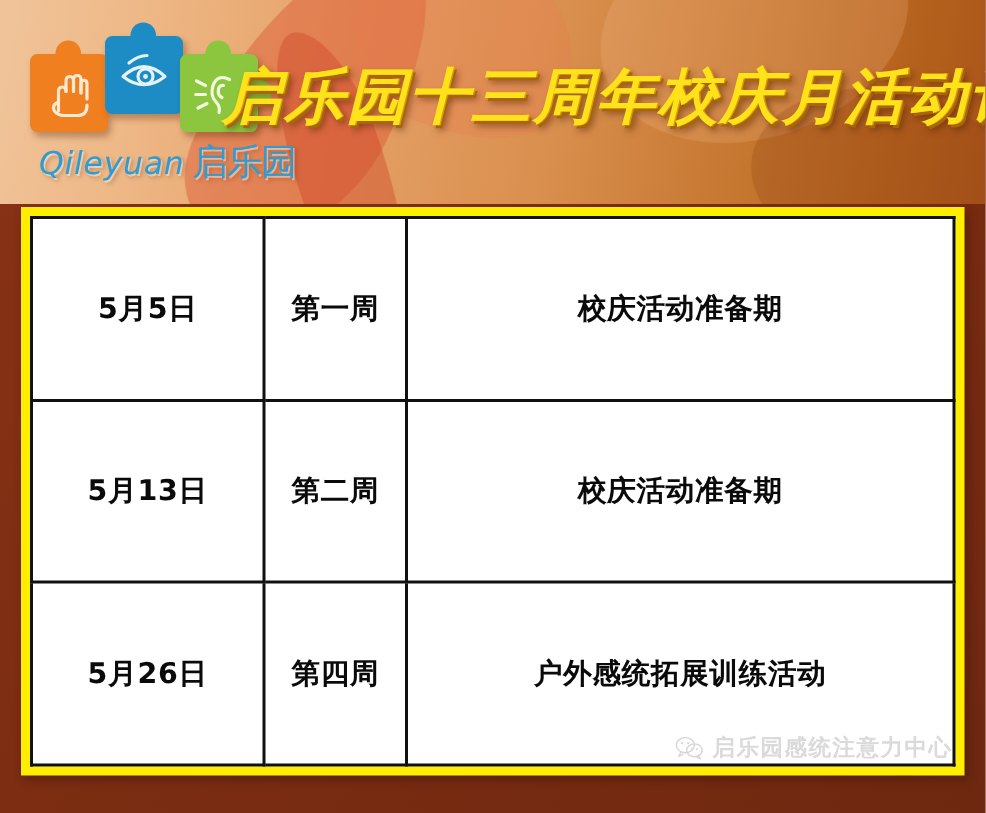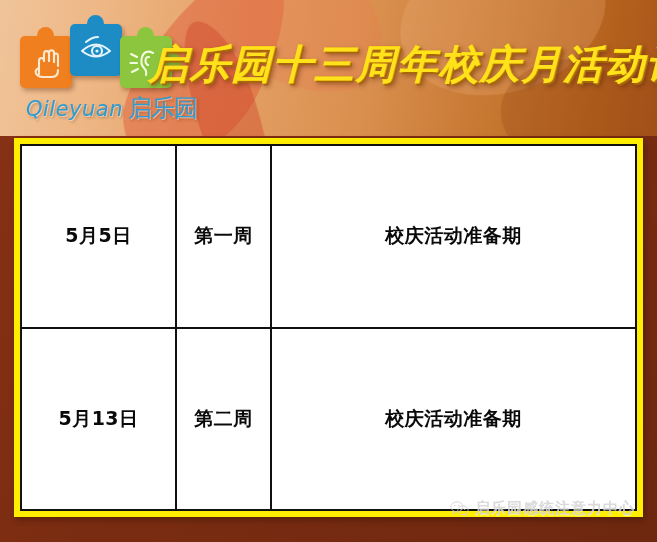--- a/index.html
+++ b/index.html
@@ -191,21 +191,21 @@
     padding: 2px 4px;
   }
   .col-date { width: 155px; }
   .col-week { width: 95px; }
 
   .row-note td { font-size: 19px; }
 
   
   .watermark {
     position: absolute;
-    right: 22px; bottom: 24px;
+    right: 22px; bottom: 34px;
     display: flex;
     align-items: center;
     gap: 6px;
     color: #d4d4d4;
     font-family: "DejaVu Sans", "Liberation Sans", sans-serif;
     font-size: 15px;
     font-weight: bold;
     letter-spacing: 1px;
     opacity: 0.85;
     pointer-events: none;
@@ -283,20 +283,25 @@
         <tr>
           <td>5月5日</td>
           <td>第一周</td>
           <td>校庆活动准备期</td>
         </tr>
         <tr>
           <td>5月13日</td>
           <td>第二周</td>
           <td>校庆活动准备期</td>
         </tr>
+        <tr>
+          <td>5月26日</td>
+          <td>第四周</td>
+          <td>户外感统拓展训练活动</td>
+        </tr>
       </tbody>
     </table>
   </div>
 
   <div class="watermark">
     <span>
       <svg viewBox="0 0 22 19" fill="none" stroke="#cfcfcf" stroke-width="1.1">
         <ellipse cx="8" cy="7.5" rx="7" ry="5.8"></ellipse>
         <path d="M4.6 12.4 L3 16.2 L6.6 14.2" stroke-linejoin="round"></path>
         <circle cx="5.6" cy="6" r="0.9" fill="#cfcfcf" stroke="none"></circle>

